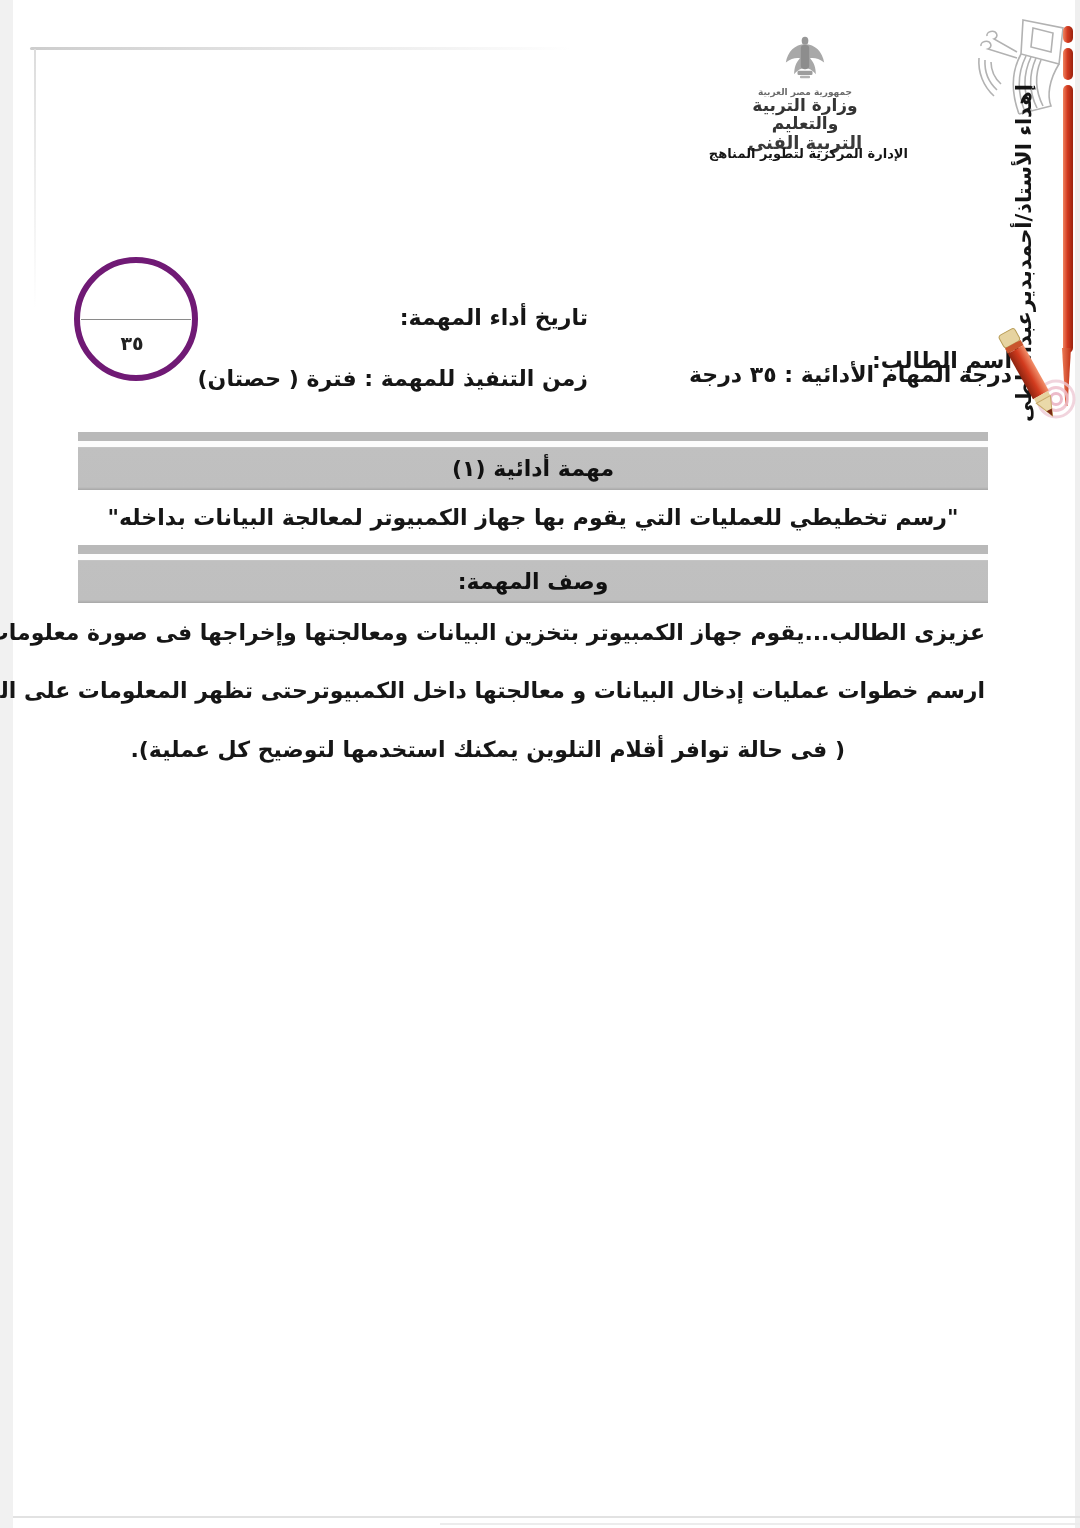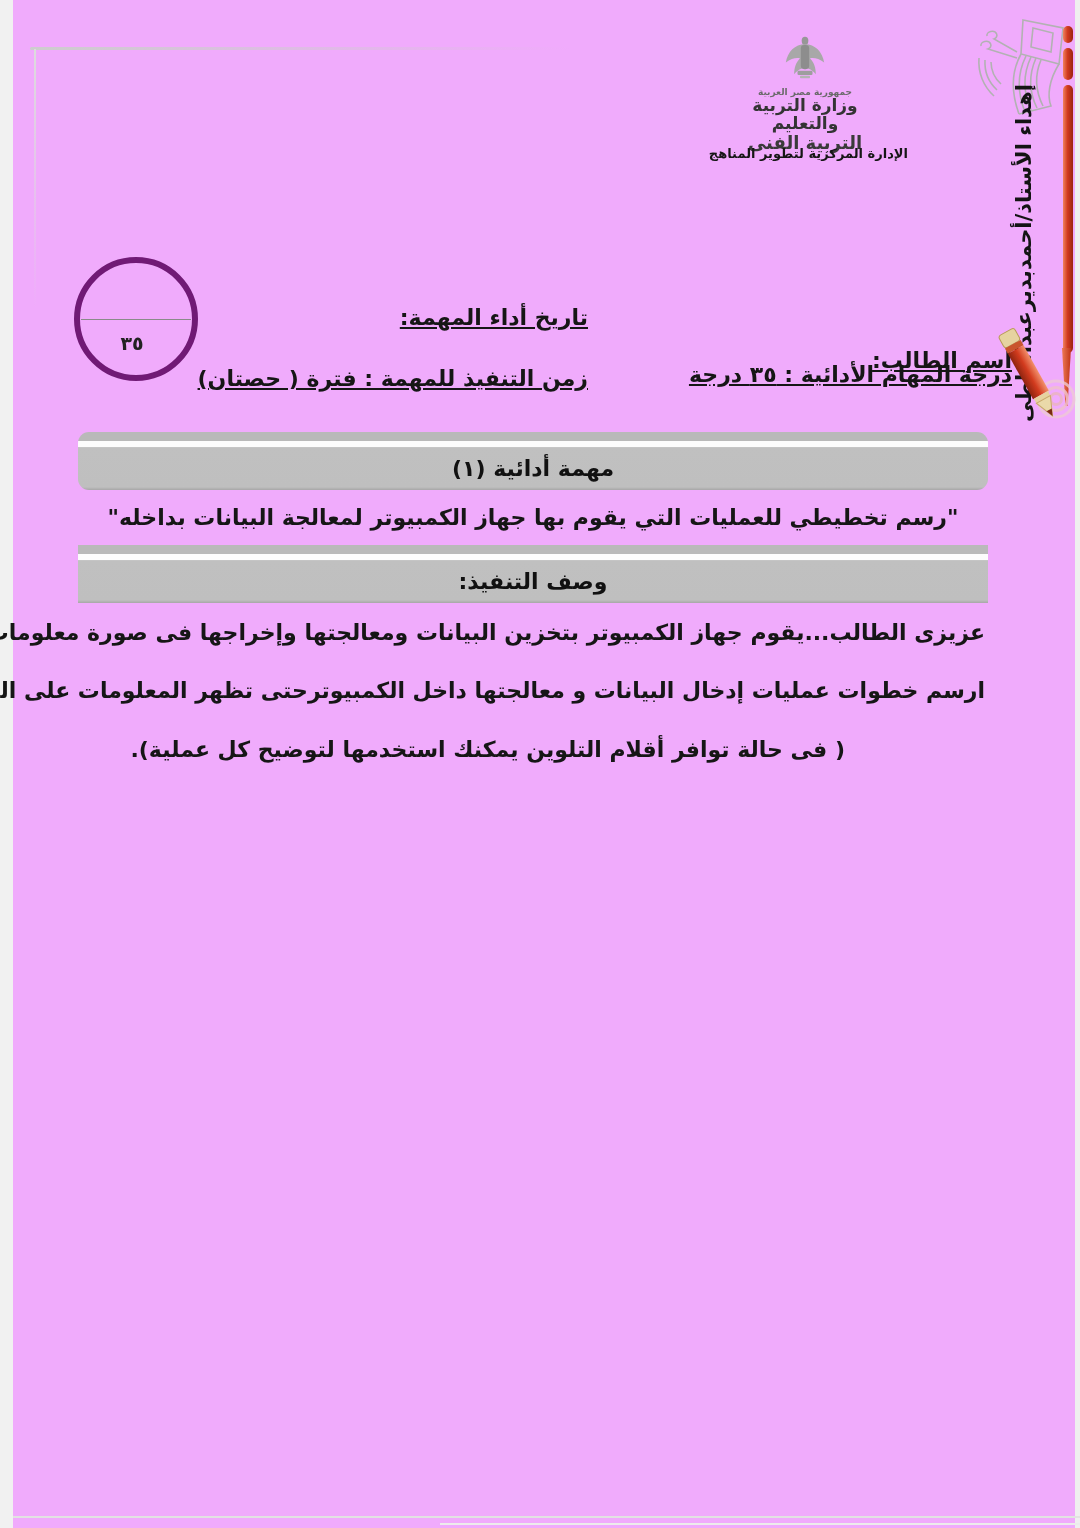--- a/index.html
+++ b/index.html
@@ -1,19 +1,19 @@
 <!DOCTYPE html>
 <html lang="ar"><head>
 <meta charset="utf-8">
 <style>
   * { margin:0; padding:0; box-sizing:border-box; }
   html,body { background:#e9e9e9; }
   .canvas {
     position:relative; width:1080px; height:1528px; overflow:hidden;
-    background:#f0abfc;
+    background:#ffffff;
     font-family:"DejaVu Sans","Liberation Sans",sans-serif;
     color:#161616;
   }
   
   .scan-left   { position:absolute; left:0; top:0; width:13px; height:100%; background:#f1f1f1; }
   .scan-right  { position:absolute; right:0; top:0; width:5px; height:100%; background:#efefef; }
   .scan-top    { position:absolute; left:30px; top:47px; width:540px; height:3px;
                  background:linear-gradient(90deg,#cdcdcd,rgba(205,205,205,0)); border-radius:2px; }
   .scan-corner { position:absolute; left:34px; top:49px; width:2px; height:260px;
                  background:linear-gradient(180deg,#dcdcdc,rgba(220,220,220,0)); }
@@ -31,36 +31,36 @@
   .doc-title { position:absolute; left:80px; right:150px; top:202px; text-align:center;
                font-size:27px; font-weight:bold; direction:rtl; letter-spacing:.2px; }
 
   
   .score-circle { position:absolute; left:74px; top:257px; width:124px; height:124px;
                   border:6px solid #701a75; border-radius:50%; }
   .score-circle .mid { position:absolute; left:1px; right:1px; top:50%; border-top:1.5px solid #8a8a8a; }
   .score-circle .total { position:absolute; left:0; right:8px; top:62%; text-align:center;
                          font-size:19px; font-weight:bold; color:#222; }
 
-  .field { position:absolute; direction:rtl; font-size:22px; font-weight:bold; white-space:nowrap;text-decoration:underline; }
+  .field { position:absolute; direction:rtl; font-size:22px; font-weight:bold; white-space:nowrap; }
   .f-name  { right:68px;  top:300px;margin-top:48px; }
   .f-date  { right:492px; top:305px; }
   .f-grade { right:68px;  top:362px; }
   .f-time  { right:492px; top:366px; }
 
   
   .banner { position:absolute; left:78px; width:910px; height:58px; direction:rtl;
             display:flex; align-items:flex-end; justify-content:center;
             background:linear-gradient(180deg,
               #b9b9b9 0px, #b9b9b9 9px,
               #fcfcfc 9px, #fcfcfc 15px,
               #cacaca 15px, #c0c0c0 16px,
               #bfbfbf calc(100% - 3px), #a7a7a7 100%); }
   .banner .txt { font-size:22px; font-weight:bold; color:#111; padding-bottom:9px; }
-  .banner1 { top:432px;border-radius:11px; }
+  .banner1 { top:432px; }
   .banner2 { top:545px; }
 
   .quote { position:absolute; left:80px; width:906px; top:505px; text-align:center;
            font-size:22px; font-weight:bold; direction:rtl; }
 
   .desc { position:absolute; direction:rtl; font-size:22px; font-weight:bold; white-space:nowrap; }
   .desc1 { right:95px;  top:620px; }
   .desc2 { right:95px;  top:678px; }
   .desc3 { right:235px; top:737px; }
 
@@ -126,21 +126,21 @@
   <div class="field f-grade">درجة المهام الأدائية : ٣٥ درجة</div>
   <div class="field f-time">زمن التنفيذ للمهمة : فترة ( حصتان)</div>
 
   <div class="banner banner1">
     <div class="txt">مهمة أدائية (١)</div>
   </div>
 
   <div class="quote">"رسم تخطيطي للعمليات التي يقوم بها جهاز الكمبيوتر لمعالجة البيانات بداخله"</div>
 
   <div class="banner banner2">
-    <div class="txt">وصف التنفيذ:</div>
+    <div class="txt">وصف المهمة:</div>
   </div>
 
   <div class="desc desc1">عزيزى الطالب...يقوم جهاز الكمبيوتر بتخزين البيانات ومعالجتها وإخراجها فى صورة معلومات.</div>
   <div class="desc desc2">ارسم خطوات عمليات إدخال البيانات و معالجتها داخل الكمبيوترحتى تظهر المعلومات على الشاشة</div>
   <div class="desc desc3">( فى حالة توافر أقلام التلوين يمكنك استخدمها لتوضيح كل عملية).</div>
 
   <span class="book-sketch">
     <svg width="96" height="126" viewBox="0 0 96 126" fill="none" stroke="#b2b2b2" stroke-width="1.6">
 
       <path d="M14 26 a5 4 0 1 1 7 3 L44 42"></path>

